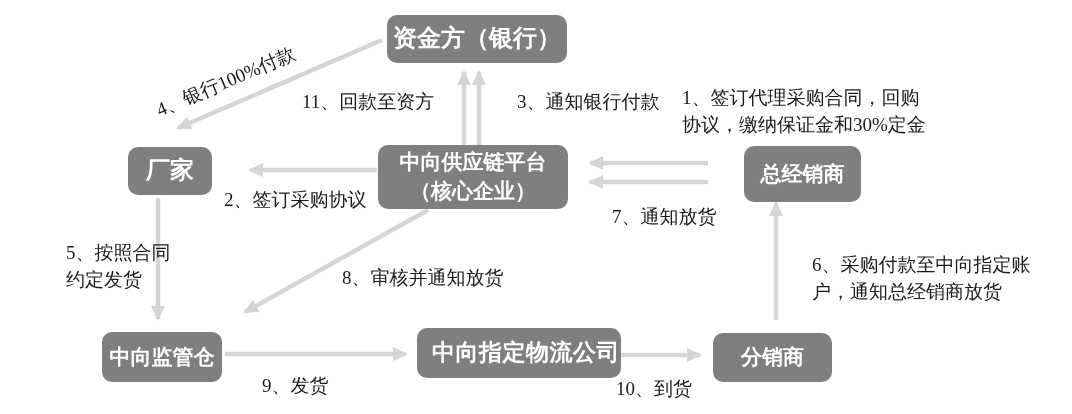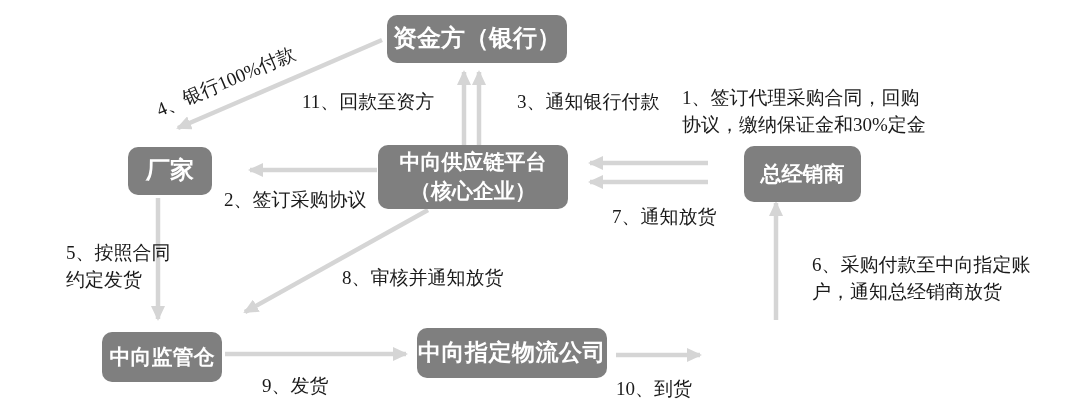--- a/index.html
+++ b/index.html
@@ -18,21 +18,21 @@
     border-radius:10px;
     display:flex;align-items:center;justify-content:center;
     text-align:center;
     font-weight:bold;
     font-size:21px;
     line-height:1.38;
     white-space:pre-line;
     font-family:"Liberation Serif", serif;
   }
   .node.big{font-size:24px;}
-  .node.sans{font-family:Liberation Sans, sans-serif;font-size:23px;letter-spacing:0.5px;}
+  .node.sans{font-family:Liberation Sans, sans-serif;font-size:23px;letter-spacing:0.5px;padding-left:14px;}
   .lbl{
     position:absolute;
     color:#1a1a1a;
     font-size:19px;
     line-height:27px;
     white-space:pre-line;
     font-family:"Liberation Serif", serif;
   }
   .lbl.rot{
     transform:rotate(-23deg);
@@ -72,20 +72,21 @@
 
   <div class="node" style="left:378px;top:145px;width:190px;height:64px;">中向供应链平台
 （核心企业）</div>
 
   <div class="node" style="left:712px;top:146px;width:117px;height:56px;margin-left:32px;">总经销商</div>
 
   <div class="node" style="left:102px;top:332px;width:120px;height:50px;text-align:right;">中向监管仓</div>
 
   <div class="node sans" style="left:417px;top:328px;width:190px;height:50px;">中向指定物流公司</div>
 
+  <div class="node" style="left:713px;top:333px;width:119px;height:49px;">分销商</div>
 
   <div class="lbl rot" style="left:152px;top:98px;">4、银行100%付款</div>
 
   <div class="lbl" style="left:302px;top:88px;">11、回款至资方</div>
 
   <div class="lbl" style="left:517px;top:88px;">3、通知银行付款</div>
 
   <div class="lbl" style="left:682px;top:84px;">1、签订代理采购合同，回购
 协议，缴纳保证金和30%定金</div>
 

